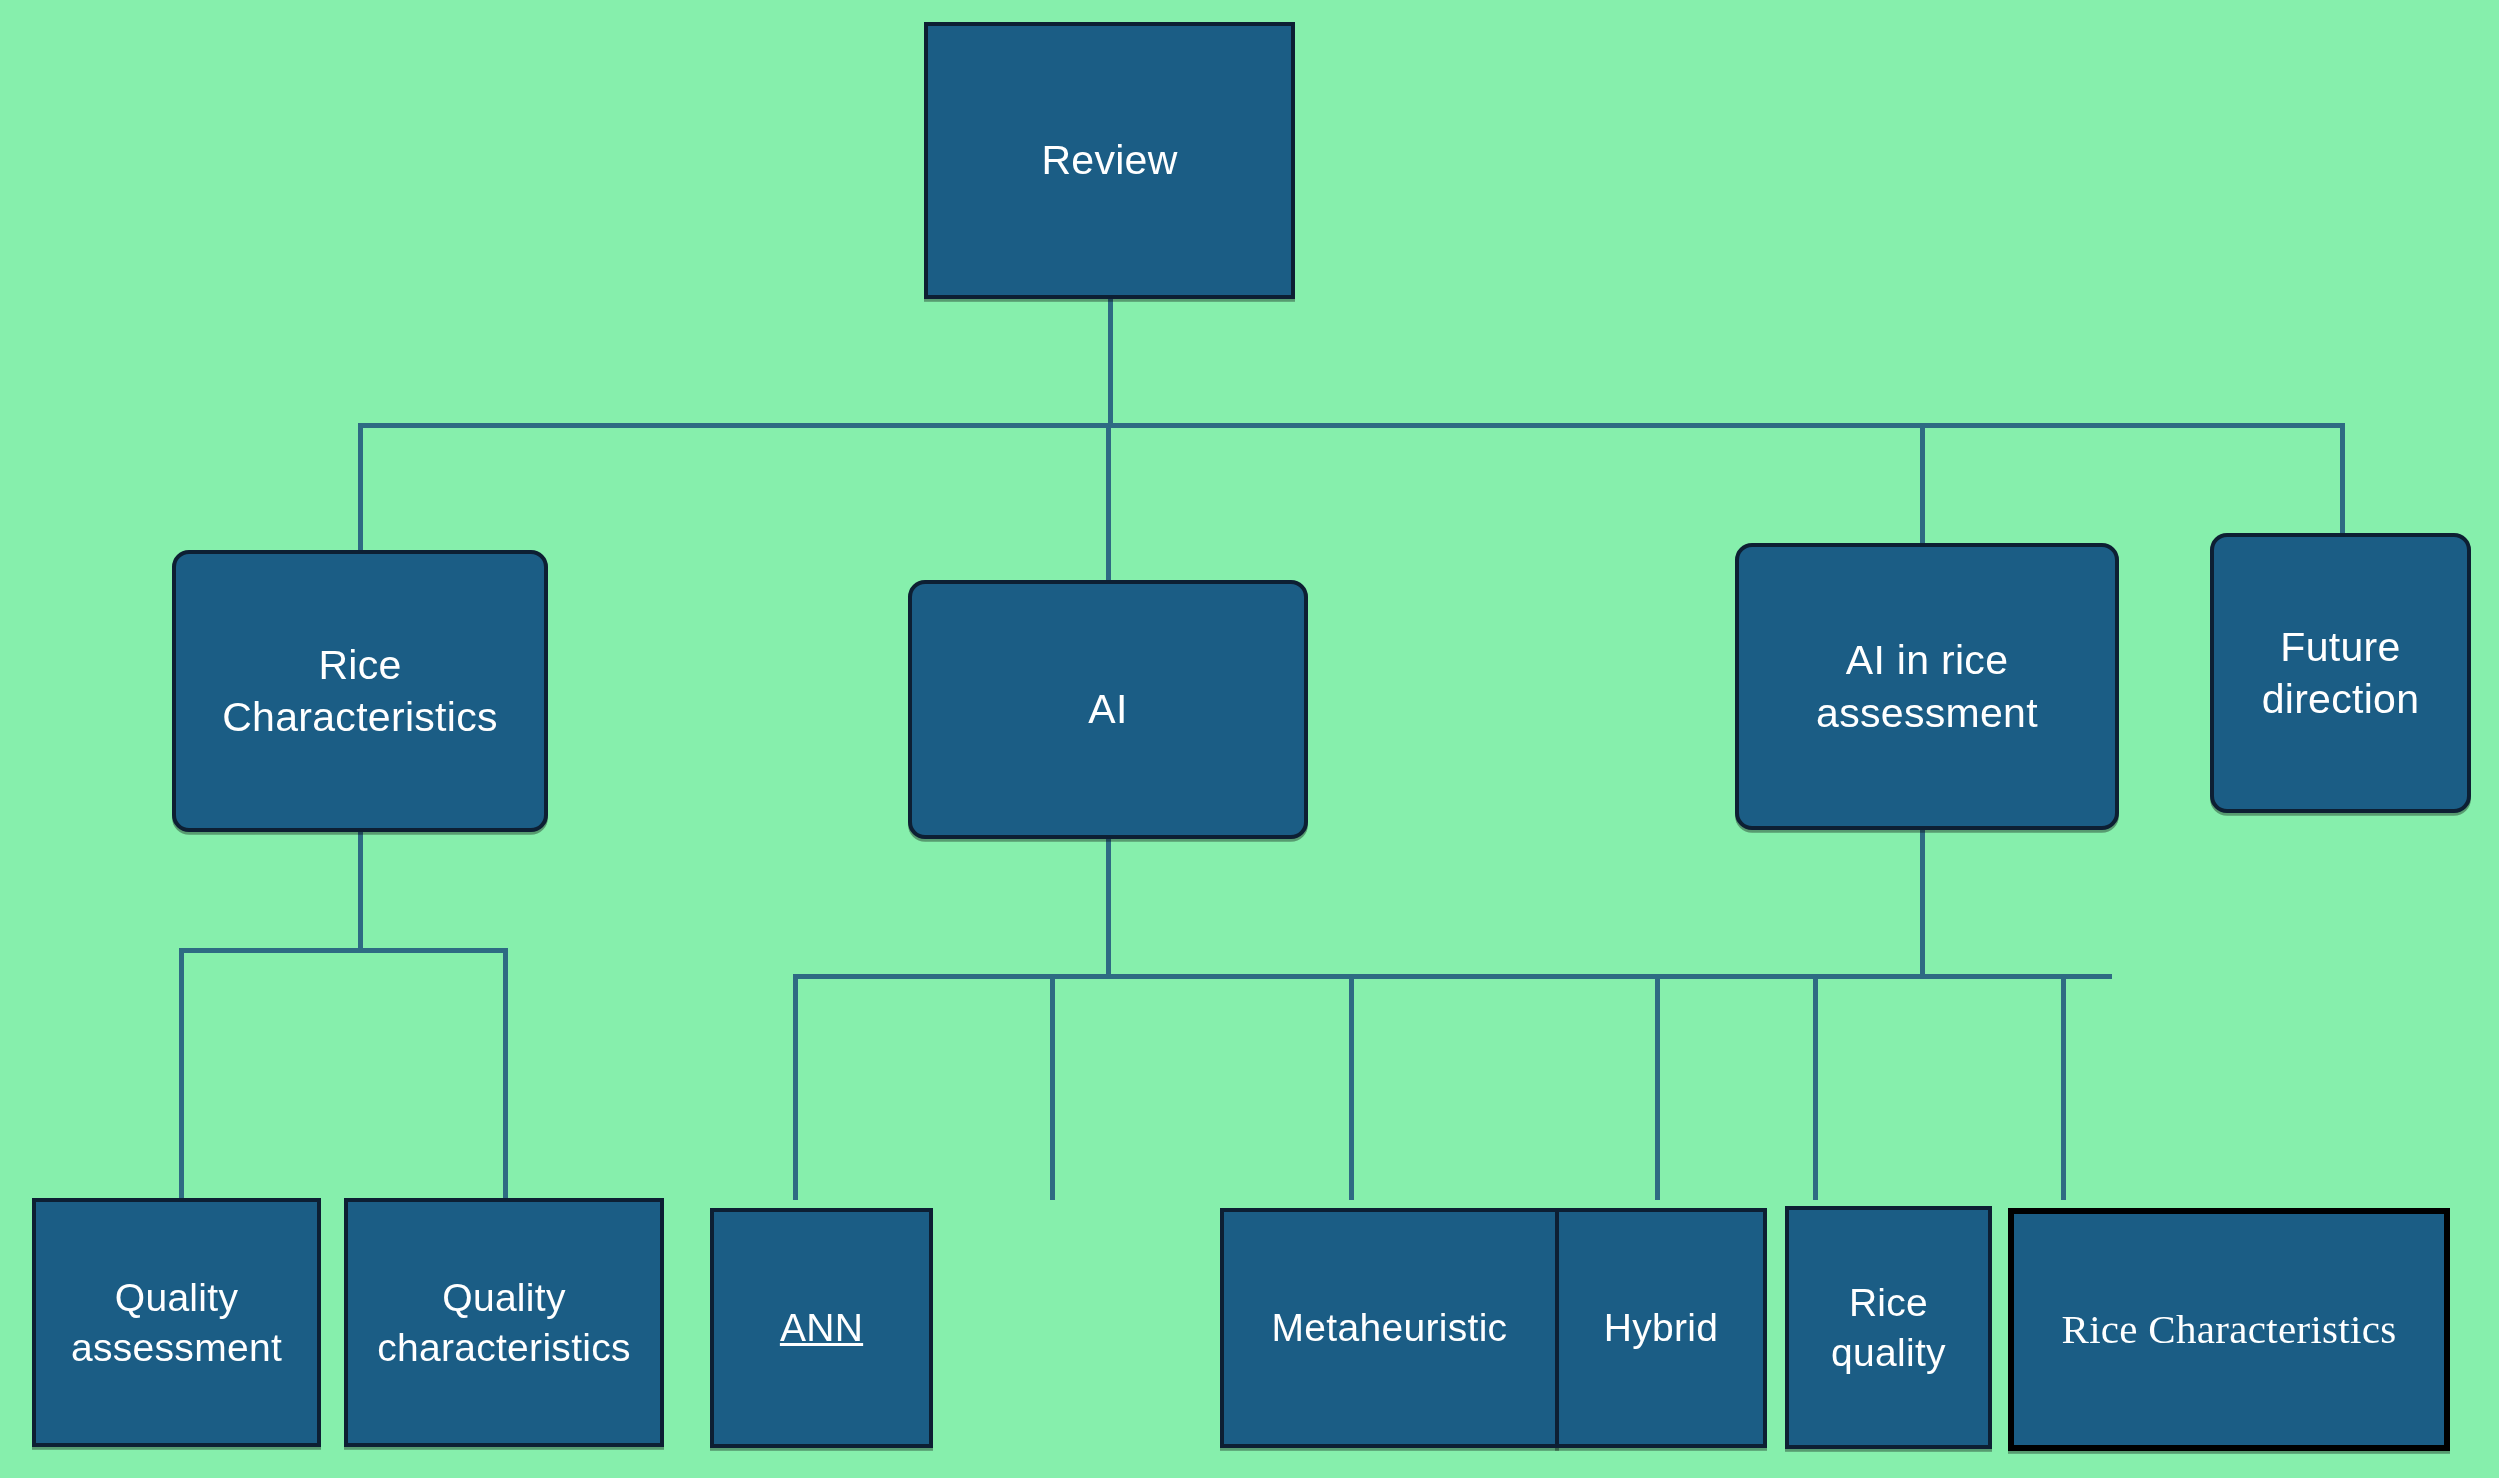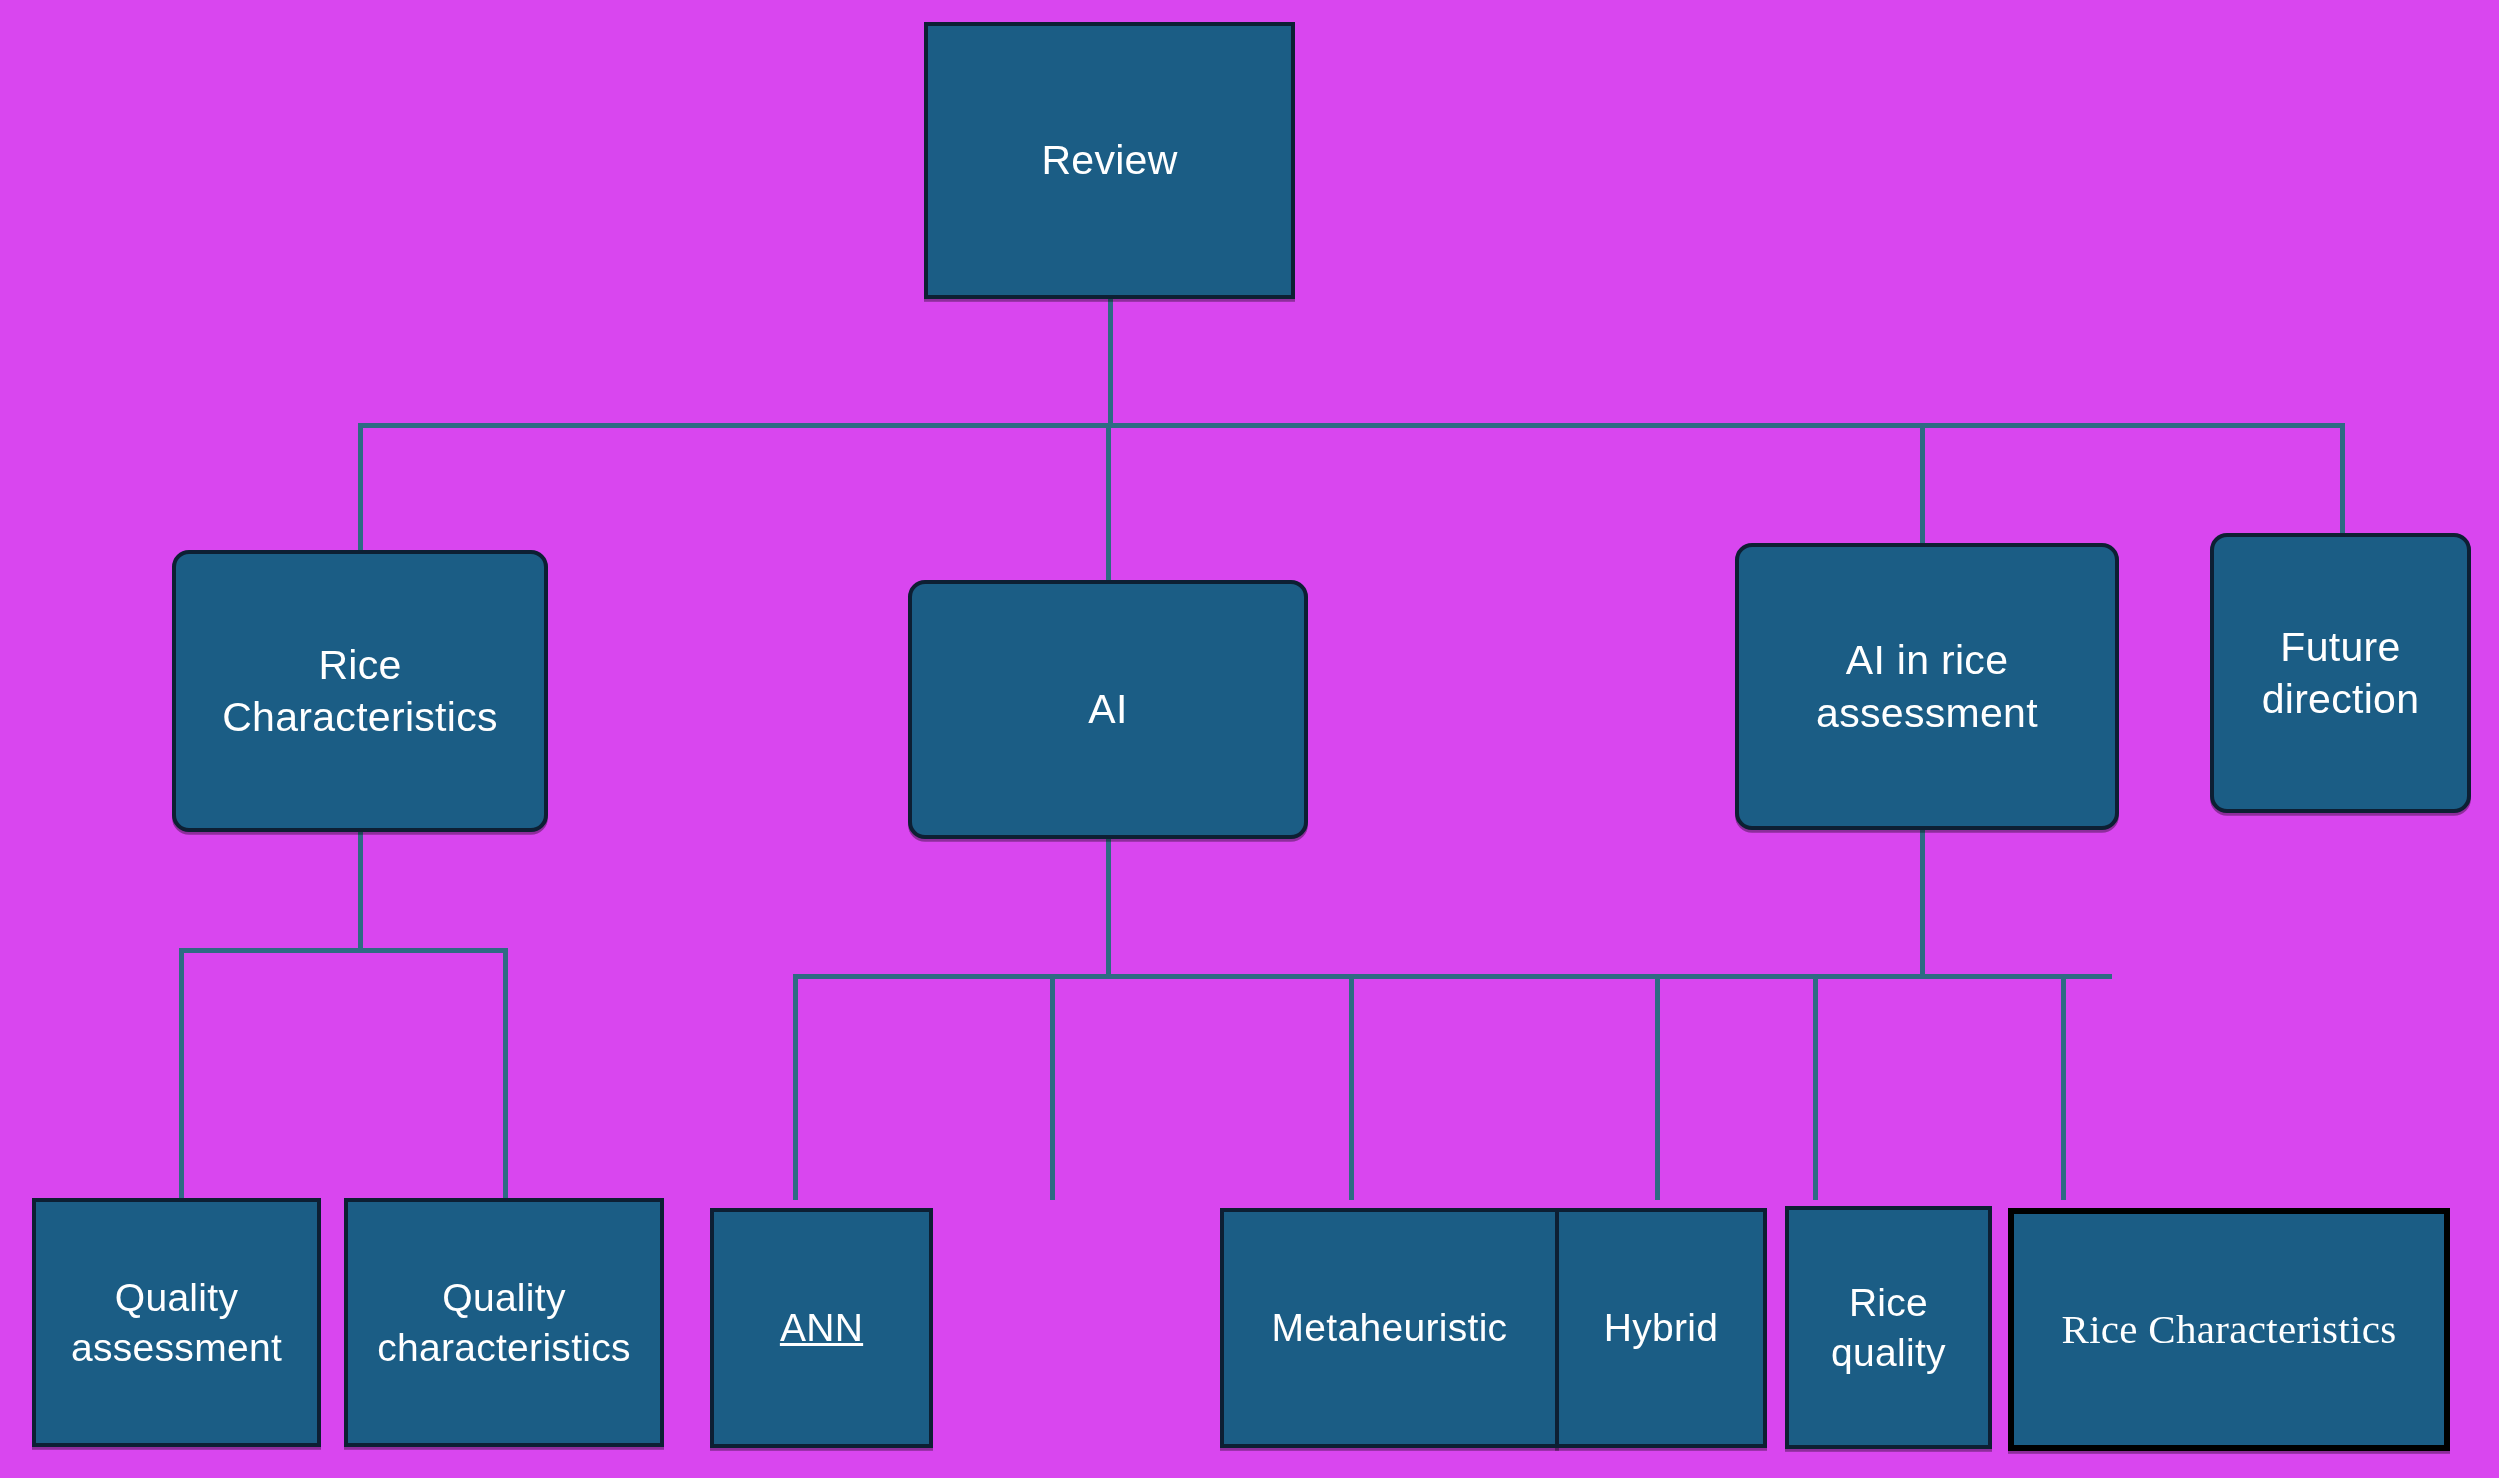--- a/index.html
+++ b/index.html
@@ -2,21 +2,21 @@
 <html style="font-size:15px"><head>
 <meta charset="utf-8">
 <title>Review Taxonomy Diagram</title>
 <style>
   html,body{margin:0;padding:0;background:#ffffff;}
   body{font-family:"Liberation Sans", sans-serif;}
   #canvas{
     position:relative;
     width:2500px;
     height:1478px;
-    background:#d946ef;
+    background:#86efac;
     overflow:hidden;
   }
   
   .conn{position:absolute;background:#2e6b83;}
   .conn.h{height:4.7px;}
   .conn.v{width:4.7px;}
 
   
   .node{
     position:absolute;

